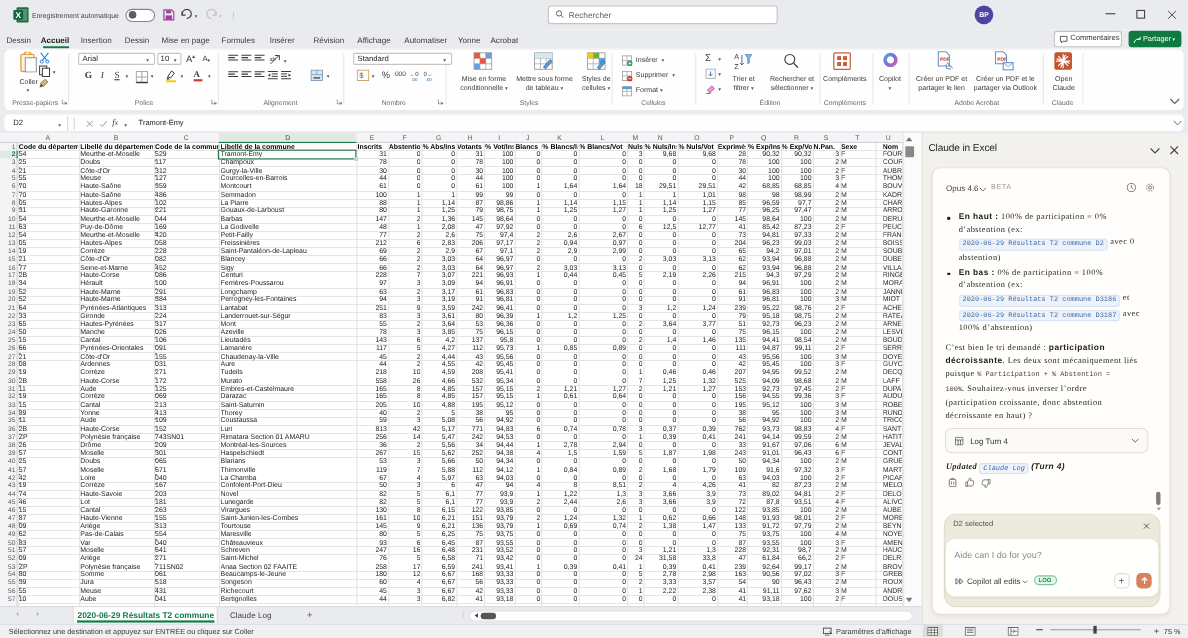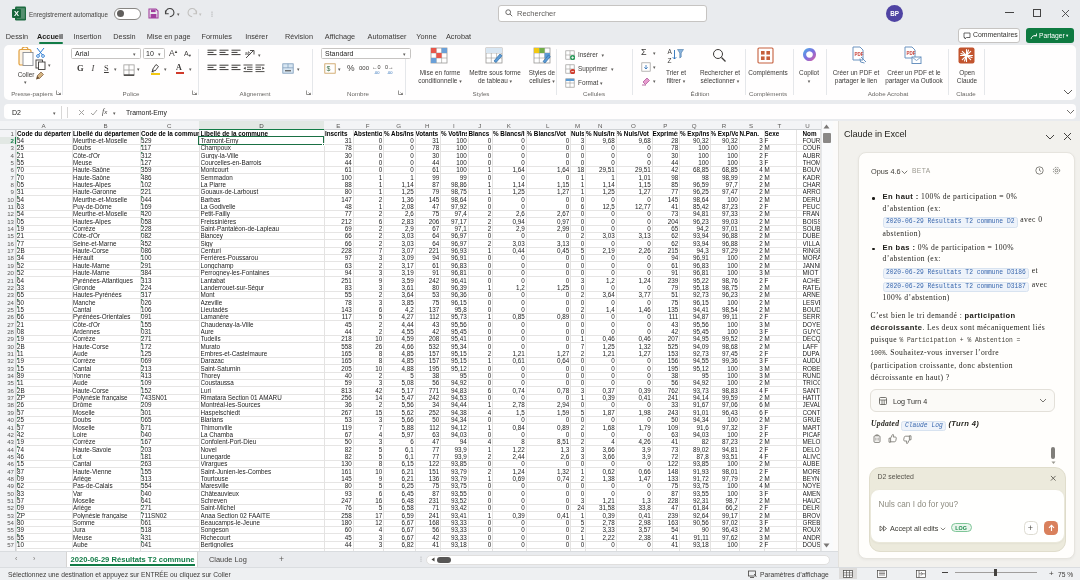--- a/index.html
+++ b/index.html
@@ -51,21 +51,21 @@
 .cR{left:710.5px;width:27.3px;text-align:right;}
 .cS{left:739.5px;width:23.3px;text-align:right;}
 .cT{left:764.5px;width:30.0px;}
 .cU{left:802.5px;width:17.0px;}
 
 #selD2{border:1.6px solid #1a7044;background:transparent;}
 #selhandle{width:3px;height:3px;background:#1a7044;border:0.5px solid #fff;}
 
 #vscroll{left:820.5px;top:121px;width:12px;height:431px;background:#fafbfc;border-left:1px solid #e5e7e9;}
 #panel{left:838px;top:121px;width:242px;height:445.5px;background:#f2f1ed;}
-#card{position:absolute;left:20px;top:30.5px;width:216.5px;height:407px;background:#fffefc;border:1px solid #e6e4de;border-radius:8px;box-shadow:0 1px 3px rgba(0,0,0,0.05);}
+#card{position:absolute;left:9px;top:30.5px;width:216.5px;height:407px;background:#fffefc;border:1px solid #e6e4de;border-radius:8px;box-shadow:0 1px 3px rgba(0,0,0,0.05);}
 .serif{font-family:"Liberation Serif",serif;}
 .mono{font-family:"Liberation Mono",monospace;letter-spacing:0;}
 .chip{display:inline-block;letter-spacing:0;background:#eef3fa;border:0.5px solid #d8e3f0;border-radius:2.5px;color:#3b69ae;font-family:"Liberation Mono",monospace;font-size:6.3px;padding:0 2.5px;line-height:8.5px;vertical-align:-1px;}
 
 #tabbar{left:0;top:551px;width:838px;height:16px;background:#e9ebee;border-top:1px solid #d9dcdf;}
 #statusbar{left:0;top:567px;width:1080px;height:13px;background:#eef0f2;border-top:1px solid #dadde0;}
 .sb-txt{font-size:6.7px;color:#3b3937;line-height:12px;}
 
 </style></head><body>
 <div id="stage">
@@ -1931,25 +1931,25 @@
         </svg>
 <svg class="abs" style="left:44px;top:282px" width="9" height="9" viewBox="0 0 9 9">
           <path d="M8 4.8 H6.4 v-4 H8 z M6.4 1.2 H2.6 c-0.8 0-1.3 0.5-1.4 1.2 L0.7 4.8 c-0.1 0.7 0.3 1.2 1 1.2 h2.1 l-0.4 1.8 c-0.1 0.7 0.9 1.1 1.3 0.4 L6.4 4.8" fill="none" stroke="#6a6862" stroke-width="0.75"></path>
         </svg>
 <div class="abs" style="left:9.5px;top:314px;width:197.5px;height:85.5px;background:#eceadc;border:1px solid #e0ddcc;border-radius:11px"></div>
 <div class="abs" style="left:18.5px;top:320.5px;font-size:6.9px;color:#55524a">D2 selected</div>
 <svg class="abs" style="left:191px;top:322px" width="6.5" height="6.5" viewBox="0 0 7 7">
           <path d="M1 1 L6 6 M6 1 L1 6" stroke="#55524a" stroke-width="0.9"></path>
         </svg>
 <div class="abs" style="left:11px;top:336px;width:194.5px;height:54px;background:#fffffe;border:0.5px solid #eae8da;border-radius:9px;box-shadow:0 1px 2px rgba(0,0,0,0.04)"></div>
-<div class="abs" style="left:19.5px;top:347px;font-size:8.2px;color:#8e8c80">Nuls can I do for you?</div>
+<div class="abs" style="left:19.5px;top:347px;font-size:8.2px;color:#8e8c80">Aide can I do for you?</div>
 <svg class="abs" style="left:19.5px;top:372.5px" width="9" height="7" viewBox="0 0 9 7">
           <path d="M1 1 L4 3.5 L1 6 z M4.5 1 L7.5 3.5 L4.5 6 z" fill="none" stroke="#55534d" stroke-width="0.8"></path>
         </svg>
-<div class="abs" style="left:31px;top:371px;font-size:7.2px;color:#3b3a33">Accept all edits</div>
+<div class="abs" style="left:31px;top:371px;font-size:7.2px;color:#3b3a33">Copilot all edits</div>
 <svg class="abs" style="left:80.5px;top:374px" width="6" height="4" viewBox="0 0 6 4">
           <path d="M0.8 0.8 L3 3 L5.2 0.8" stroke="#6a6862" stroke-width="0.8" fill="none"></path>
         </svg>
 <div class="abs" style="left:91.5px;top:370.5px;width:21px;height:9px;background:#e9f5ec;border:0.8px solid #7fc698;border-radius:4.5px;text-align:center;font-size:5.4px;font-weight:bold;color:#1f8d4d;line-height:8.5px">LOG</div>
 <div class="abs" style="left:164.5px;top:368px;width:14px;height:14px;background:#fff;border:1px solid #dedcd2;border-radius:4.5px;text-align:center;font-size:9px;color:#55534d;line-height:13px;font-weight:400">+</div>
 <div class="abs" style="left:184.5px;top:368px;width:14.5px;height:14.5px;background:#d9805c;border-radius:4.5px"></div>
 <svg class="abs" style="left:188.5px;top:371px" width="7" height="8" viewBox="0 0 7 8">
           <path d="M3.5 7 V1.5 M1 3.8 L3.5 1.2 L6 3.8" stroke="#fff" stroke-width="1.1" fill="none"></path>
         </svg>
 </div>

